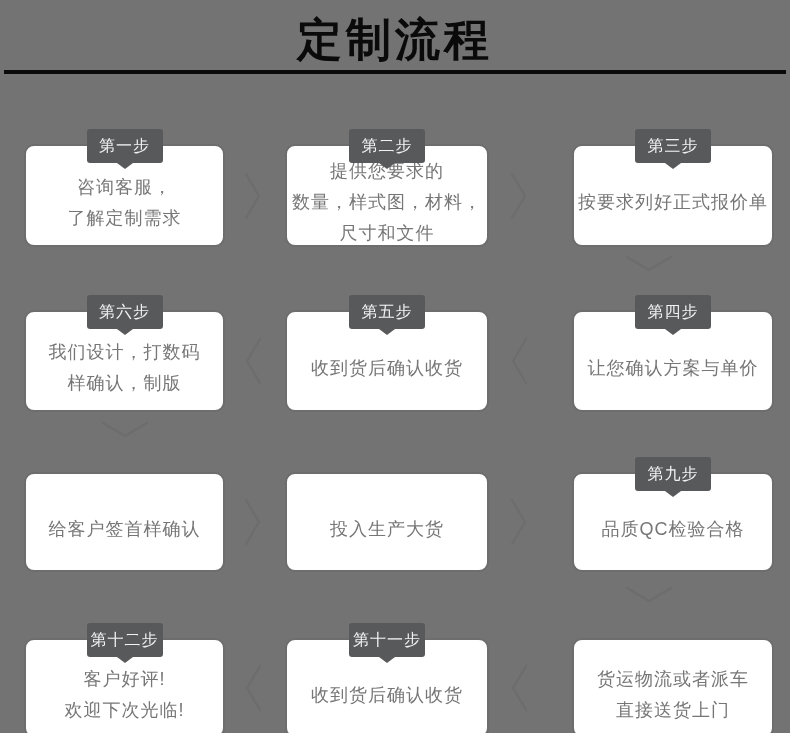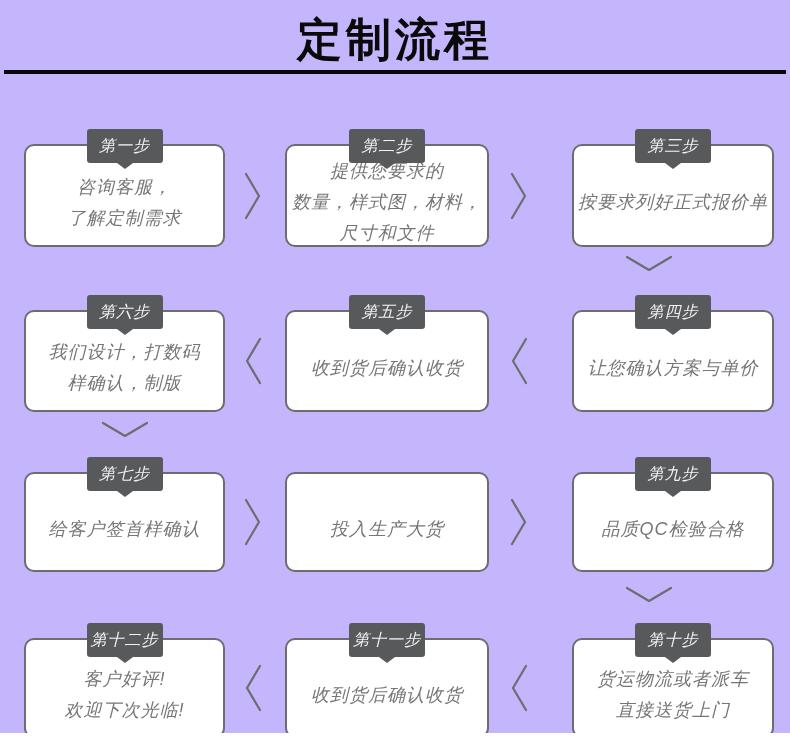--- a/index.html
+++ b/index.html
@@ -2,27 +2,27 @@
 <html style="--tab-bg: #58595b; --tab-text: #f2f2f2; --box-border: #6d6d6d; --text: #767676; --arrow: #6d6d6d; --title: #0a0a0a;"><head>
 <meta charset="utf-8">
 <style>
   :root{
     --tab-bg:#58595b; --tab-text:#f2f2f2; --box-border:#6d6d6d;
     --text:#767676; --arrow:#6d6d6d; --title:#0a0a0a;
   }
   *{margin:0;padding:0;box-sizing:border-box;}
   html,body{background:#ffffff;}
   body{font-family:"Liberation Sans","DejaVu Sans",sans-serif;}
-  .stage{position:relative;width:790px;height:733px;background:#c4b5fd;overflow:hidden;}
+  .stage{position:relative;width:790px;height:733px;background:#737373;overflow:hidden;}
 
   .title{position:absolute;top:10px;left:0;width:100%;text-align:center;
     font-size:45px;font-weight:900;color:var(--title);letter-spacing:4px;}
   .divider{position:absolute;top:70px;left:4px;right:4px;height:4px;background:var(--title);}
 
-  .card{position:absolute;background:#fff;border:2px solid var(--box-border);border-radius:10px;font-style:italic;}
+  .card{position:absolute;background:#fff;border:2px solid var(--box-border);border-radius:10px;}
   .c1{left:24px;width:201px;}
   .c2{left:285px;width:204px;}
   .c3{left:572px;width:202px;}
   .r1{top:144px;height:103px;}
   .r2{top:310px;height:102px;}
   .r3{top:472px;height:100px;}
   .r4{top:638px;height:100px;}
 
   .tab{position:absolute;top:-17px;left:50%;margin-left:-38px;width:76px;height:34px;
     line-height:34px;background:var(--tab-bg);color:var(--tab-text);font-size:16px;
@@ -83,39 +83,37 @@
   </div>
   <div class="card c1 r2">
     <div class="tab">第六步</div>
     <div class="body">
       <div class="ln">我们设计，打数码</div>
       <div class="ln">样确认，制版</div>
     </div>
   </div>
 
   <div class="card c1 r3">
-    <div class="tab">第七步</div>
     <div class="body">
       <div class="ln">给客户签首样确认</div>
     </div>
   </div>
   <div class="card c2 r3">
     <div class="body">
       <div class="ln">投入生产大货</div>
     </div>
   </div>
   <div class="card c3 r3">
     <div class="tab">第九步</div>
     <div class="body">
       <div class="ln">品质QC检验合格</div>
     </div>
   </div>
 
   <div class="card c3 r4">
-    <div class="tab">第十步</div>
     <div class="body">
       <div class="ln">货运物流或者派车</div>
       <div class="ln">直接送货上门</div>
     </div>
   </div>
   <div class="card c2 r4">
     <div class="tab">第十一步</div>
     <div class="body">
       <div class="ln">收到货后确认收货</div>
     </div>

